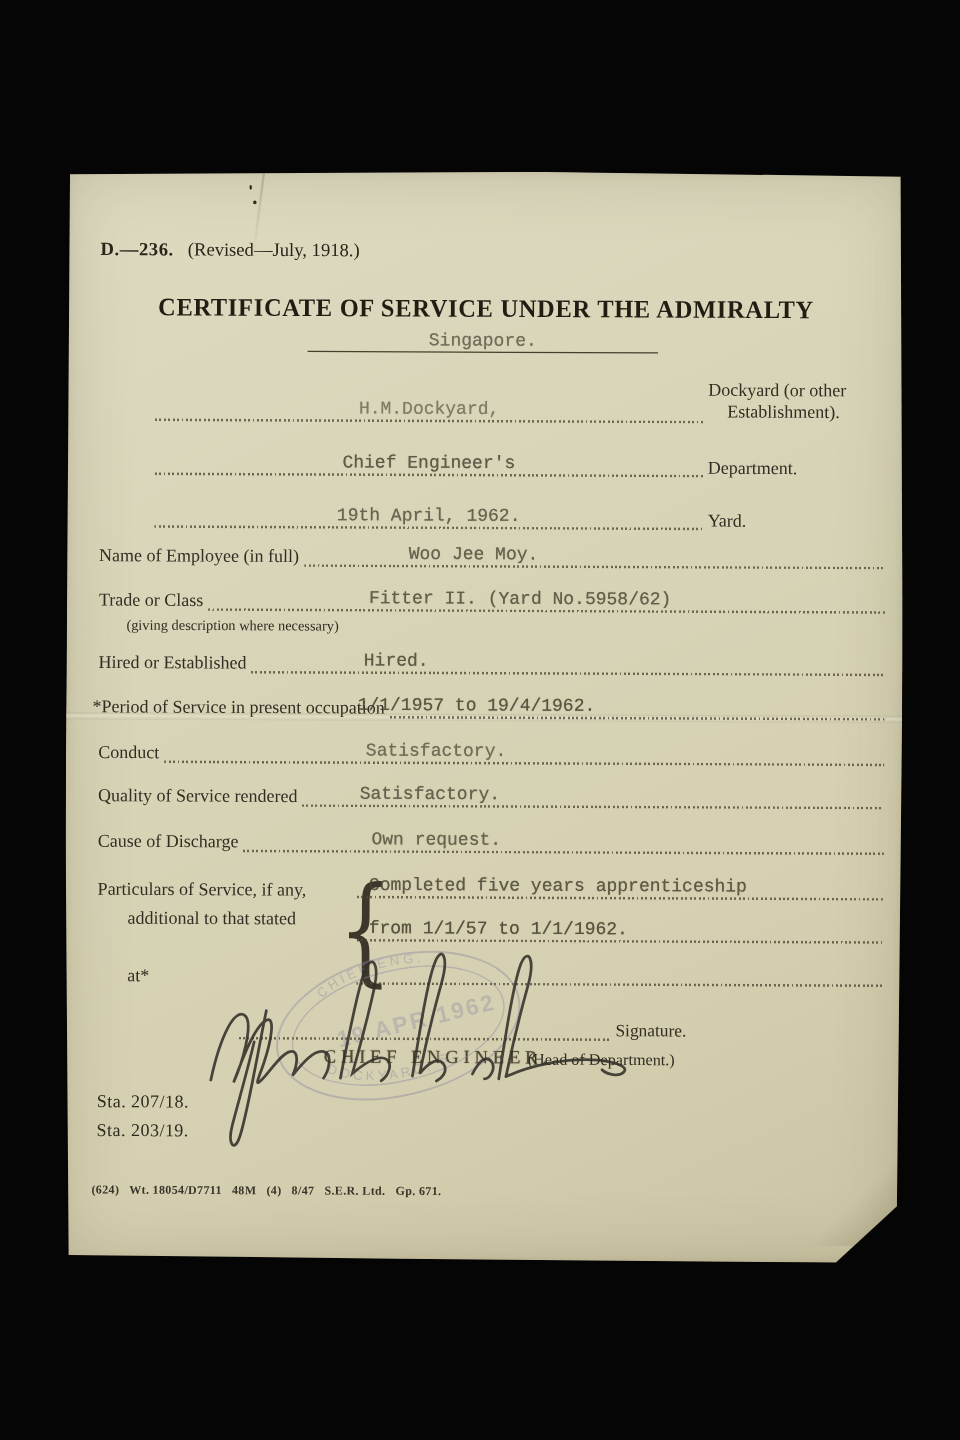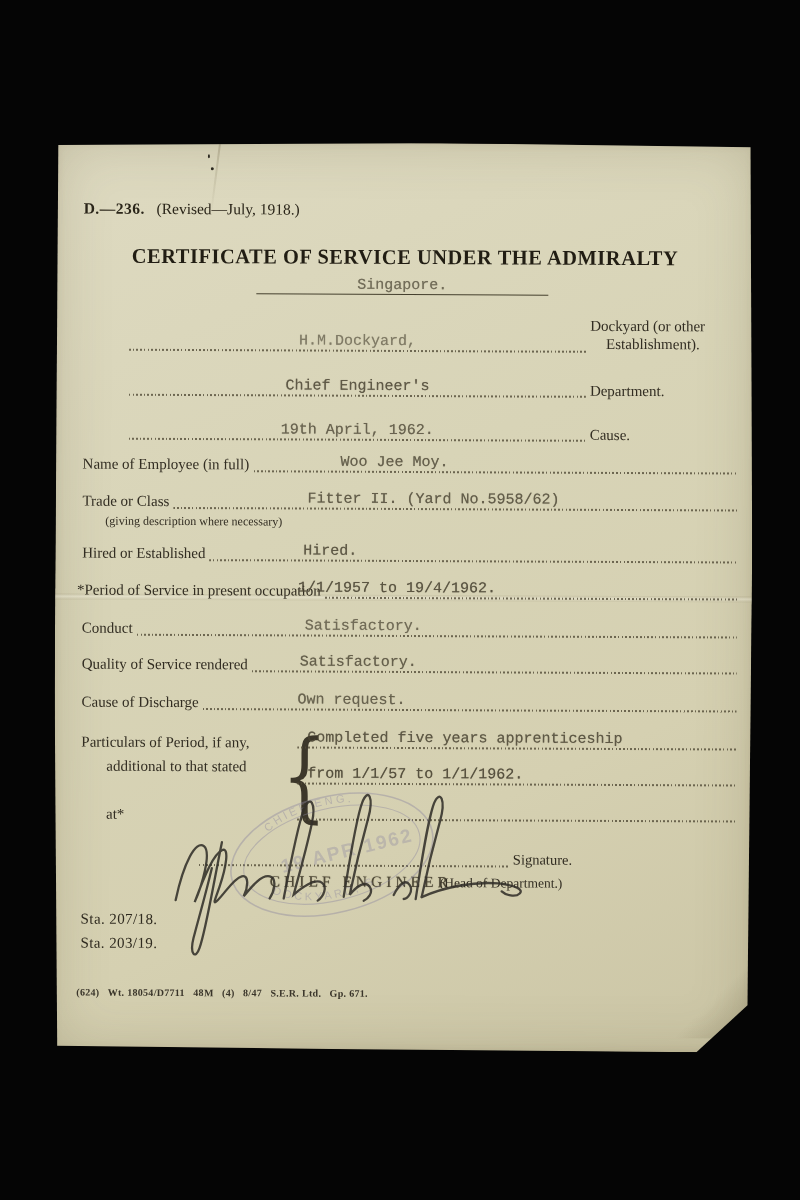--- a/index.html
+++ b/index.html
@@ -114,21 +114,21 @@
     <span class="leader" style="flex:none;width:457px;">
       <span class="typed fvalue" style="left:0;width:457px;text-align:center;opacity:.85;">Chief Engineer's</span>
     </span>
     <span class="crow-label">Department.</span>
   </div>
 
   <div class="frow" style="left:73px;top:273px;width:610px;height:26px;">
     <span class="leader" style="flex:none;width:457px;">
       <span class="typed fvalue" style="left:0;width:457px;text-align:center;opacity:.78;">19th April, 1962.</span>
     </span>
-    <span class="crow-label">Cause.</span>
+    <span class="crow-label">Yard.</span>
   </div>
 
   <div class="frow" style="left:27px;top:305px;width:655px;height:26px;">
     <span class="flabel">Name of Employee (in full)</span>
     <span class="leader"></span>
     <span class="typed fvalue" style="left:258px;opacity:.8;">Woo Jee Moy.</span>
   </div>
 
   <div class="frow" style="left:27px;top:342px;width:655px;height:26px;">
     <span class="flabel">Trade or Class</span>
@@ -157,24 +157,24 @@
 
   <div class="frow" style="left:27px;top:505px;width:655px;height:26px;">
     <span class="flabel">Quality of Service rendered</span>
     <span class="leader"></span>
     <span class="typed fvalue" style="left:218px;opacity:.8;">Satisfactory.</span>
   </div>
 
   <div class="frow" style="left:27px;top:543px;width:655px;height:26px;">
     <span class="flabel">Cause of Discharge</span>
     <span class="leader"></span>
-    <span class="typed fvalue" style="left:216px;opacity:.78;margin-top:6px;">Own request.</span>
-  </div>
-
-  <div class="part-label" style="left:27px;top:592px;">Particulars of Period, if any,</div>
+    <span class="typed fvalue" style="left:228px;opacity:.78;margin-top:6px;">Own request.</span>
+  </div>
+
+  <div class="part-label" style="left:27px;top:592px;">Particulars of Service, if any,</div>
   <div class="part-label" style="left:52px;top:616px;">additional to that stated</div>
   <div class="part-label" style="left:52px;top:664px;">at*</div>
   <div class="brace">{</div>
 
   <div class="frow" style="left:243px;top:581px;width:439px;height:26px;">
     <span class="leader"></span>
     <span class="typed fvalue" style="left:10px;opacity:.85;">Completed five years apprenticeship</span>
   </div>
   <div class="frow" style="left:243px;top:617px;width:439px;height:26px;">
     <span class="leader"></span>

